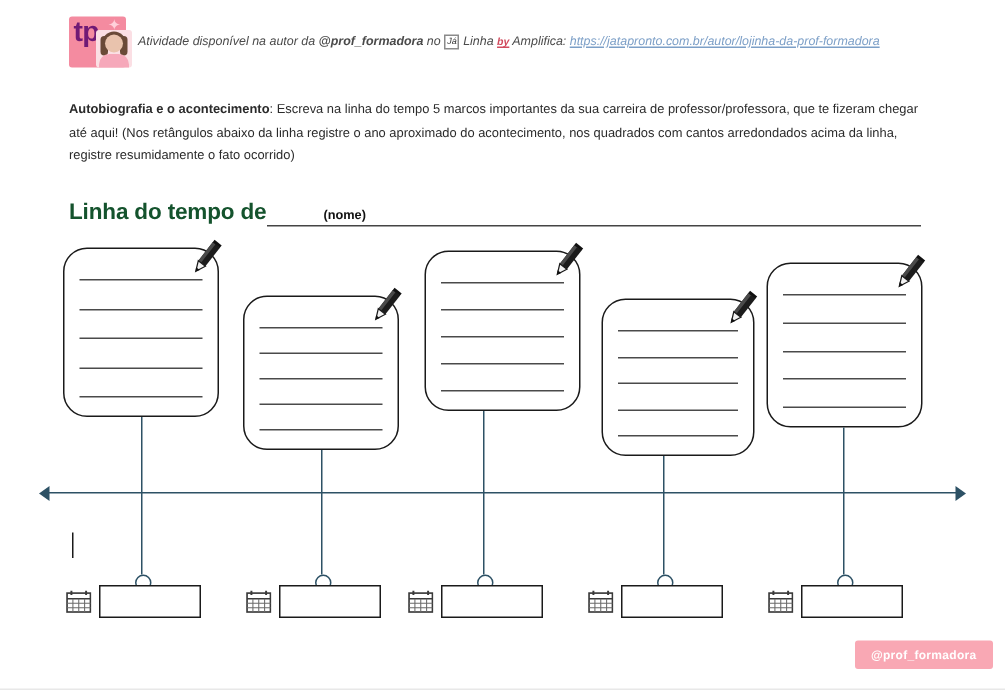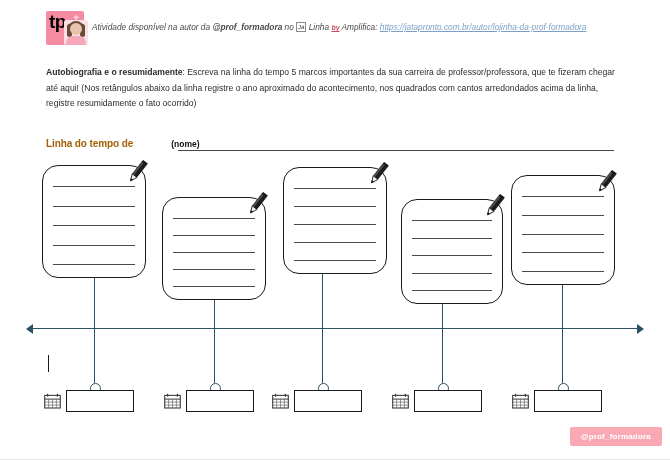--- a/index.html
+++ b/index.html
@@ -35,21 +35,21 @@
     background: #f48ba0;
     border-radius: 2px;
     overflow: hidden;
   }
   #brand-logo .tp-text {
     position: absolute;
     left: 3px; top: 1px;
     font-family: "Liberation Sans", sans-serif;
     font-size: 19px;
     font-weight: 700;
-    color: #000000;
+    color: #701a75;
     letter-spacing: -0.5px;
     line-height: 20px;
   }
   #brand-logo .spark {
     position: absolute;
     left: 26px; top: 3px;
     width: 8px; height: 8px;
     color: #ffd0da;
     font-size: 10px;
     line-height: 8px;
@@ -144,23 +144,23 @@
   #instructions .lead { font-weight: 700; }
 
   
   #timeline-title-row {
     position: absolute;
     left: 46px; top: 133px;
     width: 570px;
     height: 20px;
   }
   #timeline-title {
-    font-size: 10px;
+    font-size: 15px;
     font-weight: 700;
-    color: #a16207;
+    color: #14532d;
     letter-spacing: -0.1px;
   }
   #timeline-title-hint {
     font-size: 8.5px;
     font-weight: 700;
     color: #111111;
     margin-left: 2px;
     padding-left: 36px;
   }
   #name-blank {
@@ -302,21 +302,21 @@
       <div class="hair"></div>
       <div class="hair-l"></div>
       <div class="hair-r"></div>
       <div class="face"></div>
       <div class="body"></div>
     </div>
 
     <div id="header-note"><span>Atividade disponível na autor da </span><span class="b">@prof_formadora</span><span> no </span><span class="ja-badge">Já</span><span> Linha </span><span class="amplifica-mark">by</span><span> Amplifica: </span><a class="link" href="#">https://jatapronto.com.br/autor/lojinha-da-prof-formadora</a></div>
   </div>
 
-  <div id="instructions"><span class="lead">Autobiografia e o resumidamente</span><span>: Escreva na linha do tempo 5 marcos importantes da sua carreira de professor/professora, que te fizeram chegar até aqui! (Nos retângulos abaixo da linha registre o ano aproximado do acontecimento, nos quadrados com cantos arredondados acima da linha, registre resumidamente o fato ocorrido)</span></div>
+  <div id="instructions"><span class="lead">Autobiografia e o acontecimento</span><span>: Escreva na linha do tempo 5 marcos importantes da sua carreira de professor/professora, que te fizeram chegar até aqui! (Nos retângulos abaixo da linha registre o ano aproximado do acontecimento, nos quadrados com cantos arredondados acima da linha, registre resumidamente o fato ocorrido)</span></div>
 
   <div id="timeline-title-row">
     <span id="timeline-title">Linha do tempo de</span><span id="timeline-title-hint">(nome)</span>
     <div id="name-blank"></div>
   </div>
 
   <div id="canvas">
 
     <div id="axis-arrow-left" class="axis-arrow"></div>
     <div id="timeline-axis"></div>

